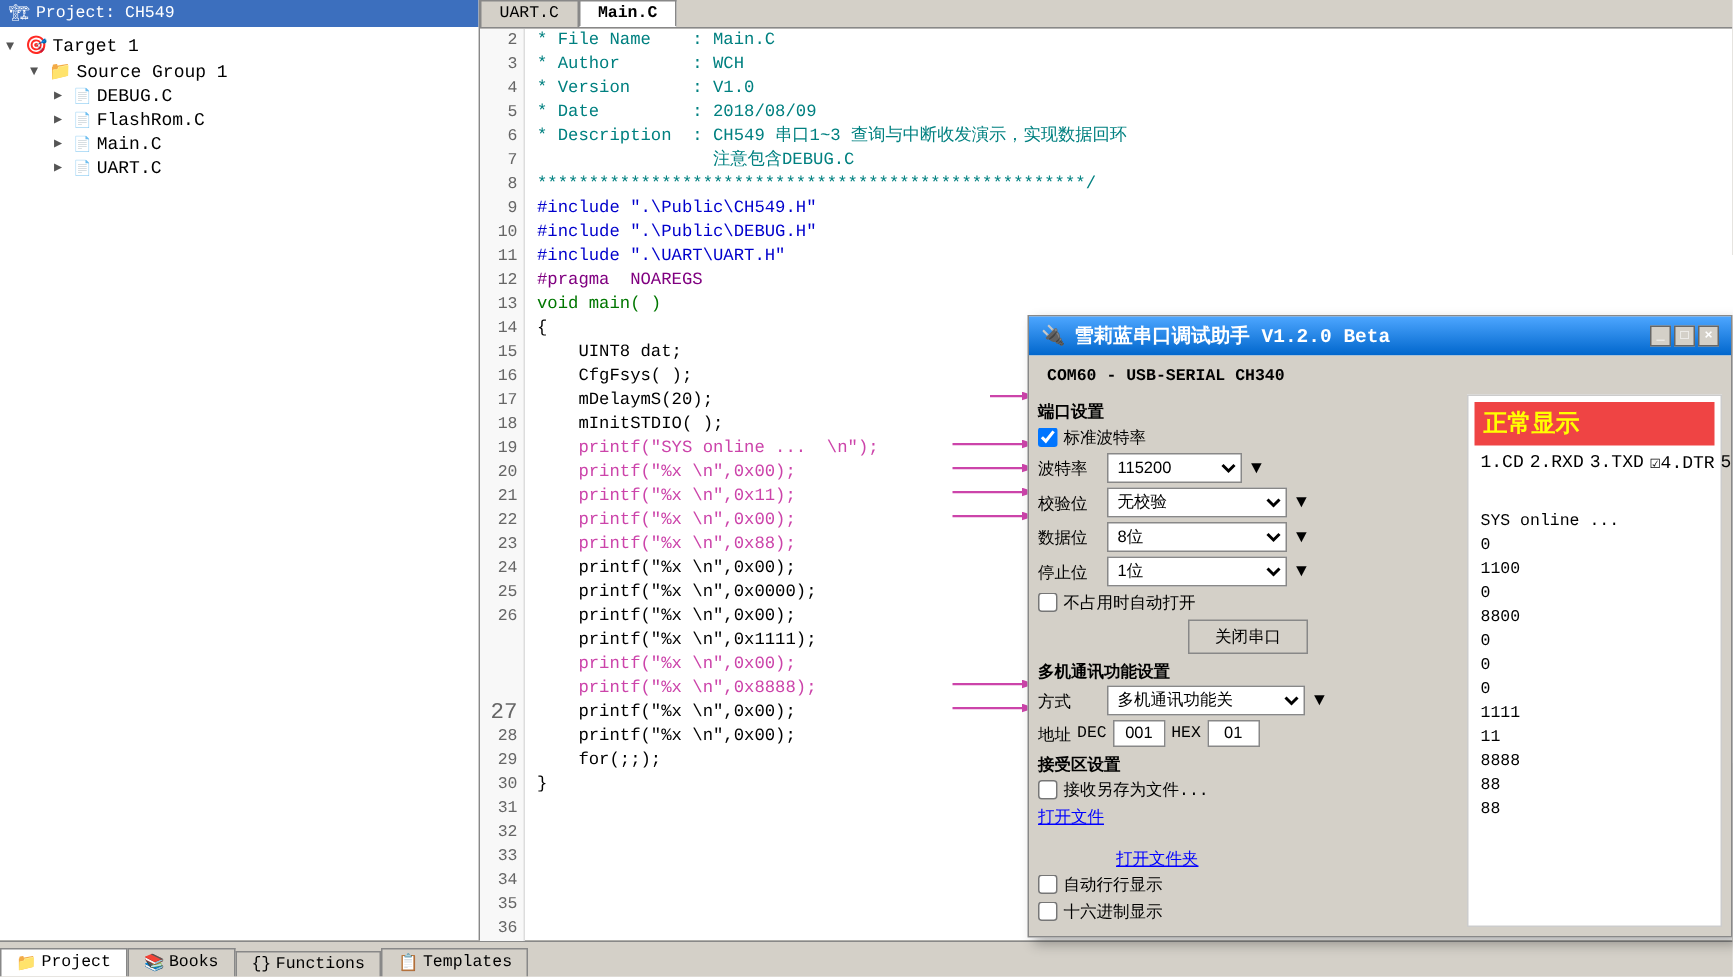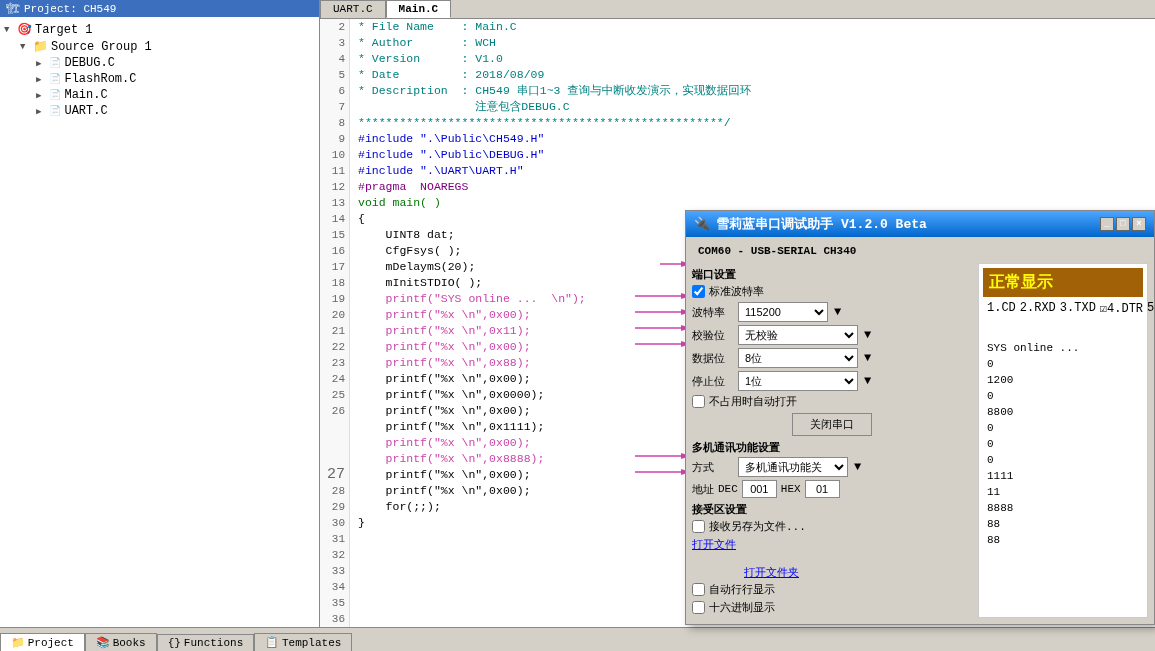--- a/index.html
+++ b/index.html
@@ -299,21 +299,21 @@
             <input type="checkbox" style="">
             <span>不占用时自动打开</span>
           </div>
 
           <button class="btn-close">关闭串口</button>
 
           <div class="multi-section">
             <div class="section-title">多机通讯功能设置</div>
             <div class="form-row">
               <span class="form-label">方式</span>
-              <select class="small" style="width:110px;">
+              <select class="small" style="width:132px;">
                 <option>多机通讯功能关</option>
               </select>
               <span>▼</span>
             </div>
             <div class="addr-row">
               <span>地址</span>
               <span>DEC</span>
               <input class="addr-input" type="text" value="001" style="">
               <span>HEX</span>
               <input class="addr-input" type="text" value="01" style="">
@@ -335,34 +335,34 @@
               <span>自动行行显示</span>
             </div>
             <div class="checkbox-row">
               <input type="checkbox" style="">
               <span>十六进制显示</span>
             </div>
           </div>
         </div>
 
         <div style="width:170px; background:white; padding:4px; border:1px solid #ccc;">
-          <div class="normal-display" style="background:#a16207; color:yellow; font-size:16px; font-weight:bold; padding:4px 6px; margin-bottom:4px;">正常显示</div>
+          <div class="normal-display" style="background:#ef4444; color:yellow; font-size:16px; font-weight:bold; padding:4px 6px; margin-bottom:4px;">正常显示</div>
 
           <div class="signal-row" style="font-size:12px; margin-bottom:4px;">
             <span>1.CD</span>
             <span>2.RXD</span>
             <span>3.TXD</span>
             <span>☑4.DTR</span>
             <span>5.GND</span>
           </div>
 
           <div class="serial-output" id="serial-output">
               <div style="line-height: 16px; margin-top: 24px;">SYS online ...</div>
               <div style="line-height: 16px;">0</div>
-              <div style="line-height: 16px;">1200</div>
+              <div style="line-height: 16px;">1100</div>
               <div style="line-height: 16px;">0</div>
               <div style="line-height: 16px;">8800</div>
               <div style="line-height: 16px;">0</div>
               <div style="line-height: 16px;">0</div>
               <div style="line-height: 16px;">0</div>
               <div style="line-height: 16px;">1111</div>
               <div style="line-height: 16px;">11</div>
               <div style="line-height: 16px;">8888</div>
               <div style="line-height: 16px;">88</div>
               <div style="line-height: 16px;">88</div>

